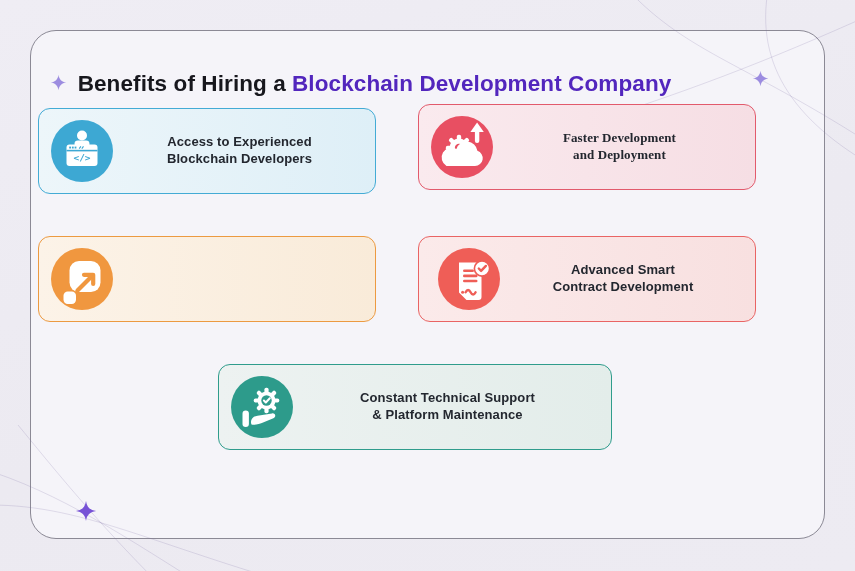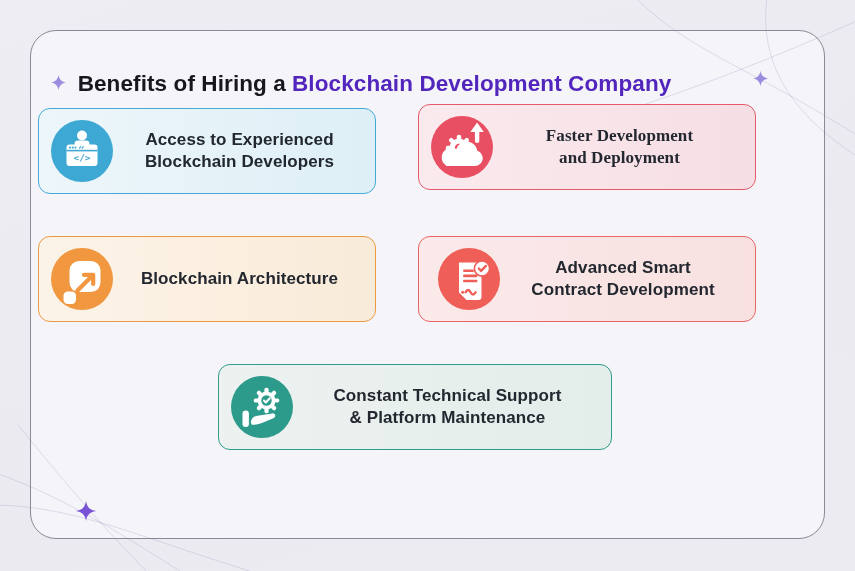--- a/index.html
+++ b/index.html
@@ -28,21 +28,21 @@
     background:linear-gradient(90deg,var(--card-bg1),var(--card-bg2));
     display:flex;align-items:center;padding:0 10px 0 11px;
   }
   .card-1{left:38px;top:108px;}
   .card-2{left:418px;top:104px;font-family:Liberation Serif, serif;}
   .card-3{left:38px;top:236px;}
   .card-4{left:418px;top:236px;padding-left:18px;}
   .card-5{left:218px;top:364px;width:394px;}
   .card-icon{flex:0 0 64px;height:64px;}
   .card-text{
-    flex:1;text-align:center;font-size:17px;font-weight:bold;
+    flex:1;text-align:center;font-size:13px;font-weight:bold;
     color:var(--card-text,#23272F);line-height:1.3;letter-spacing:.1px;
   }
   .card-text span{display:block;}
   .icon-fill{fill:#fff;}
   .cutout{fill:var(--icon-bg);}
   .cutout-stroke{stroke:var(--icon-bg);}
 </style>
 </head>
 <body style="--page-bg: #ECEAF1; --panel-bg: #F5F4F9; --panel-border: #8B8995; --title-text: #17171D; --title-highlight: #5226BD; --card-text: #23272F; --sparkle-light: #9C8CE0; --sparkle-dark: #7752D6; --decor-line: #7C70A5;">
 
@@ -113,21 +113,20 @@
 
 <div class="card card-3" style="--accent: #EC9A41; --card-bg1: #FCF3E8; --card-bg2: #F9EBD9; --icon-bg: #F0973F;">
   <svg class="card-icon" viewBox="0 0 64 64">
     <circle cx="32" cy="32" r="31" class="cutout"></circle>
     <rect x="19.5" y="14" width="31" height="31" rx="9.5" class="icon-fill"></rect>
     <rect x="13.5" y="44.5" width="12.5" height="12.5" rx="4.2" class="icon-fill"></rect>
     <line x1="27.5" y1="43.5" x2="40.5" y2="30.5" class="cutout-stroke" stroke-width="4.2" stroke-linecap="round"></line>
     <path d="M34 27.8 H43.2 V37" fill="none" class="cutout-stroke" stroke-width="4.2" stroke-linecap="round" stroke-linejoin="round"></path>
   </svg>
   <div class="card-text">
-    <span>Blockchain Architecture</span>
   </div>
 </div>
 
 <div class="card card-4" style="--accent: #E96464; --card-bg1: #FBEAEA; --card-bg2: #F8E0E0; --icon-bg: #EF5E57;">
   <svg class="card-icon" viewBox="0 0 64 64">
     <circle cx="32" cy="32" r="31" class="cutout"></circle>
     <path d="M22 15.5 H41.5 a3 3 0 0 1 3 3 V50 a3 3 0 0 1 -3 3 H29.5 L22 45.5 Z" class="icon-fill"></path>
     <rect x="26" y="22.5" width="11" height="2.6" rx="1.3" class="cutout"></rect>
     <rect x="26" y="27.6" width="14.5" height="2.6" rx="1.3" class="cutout"></rect>
     <rect x="26" y="32.7" width="14.5" height="2.6" rx="1.3" class="cutout"></rect>

